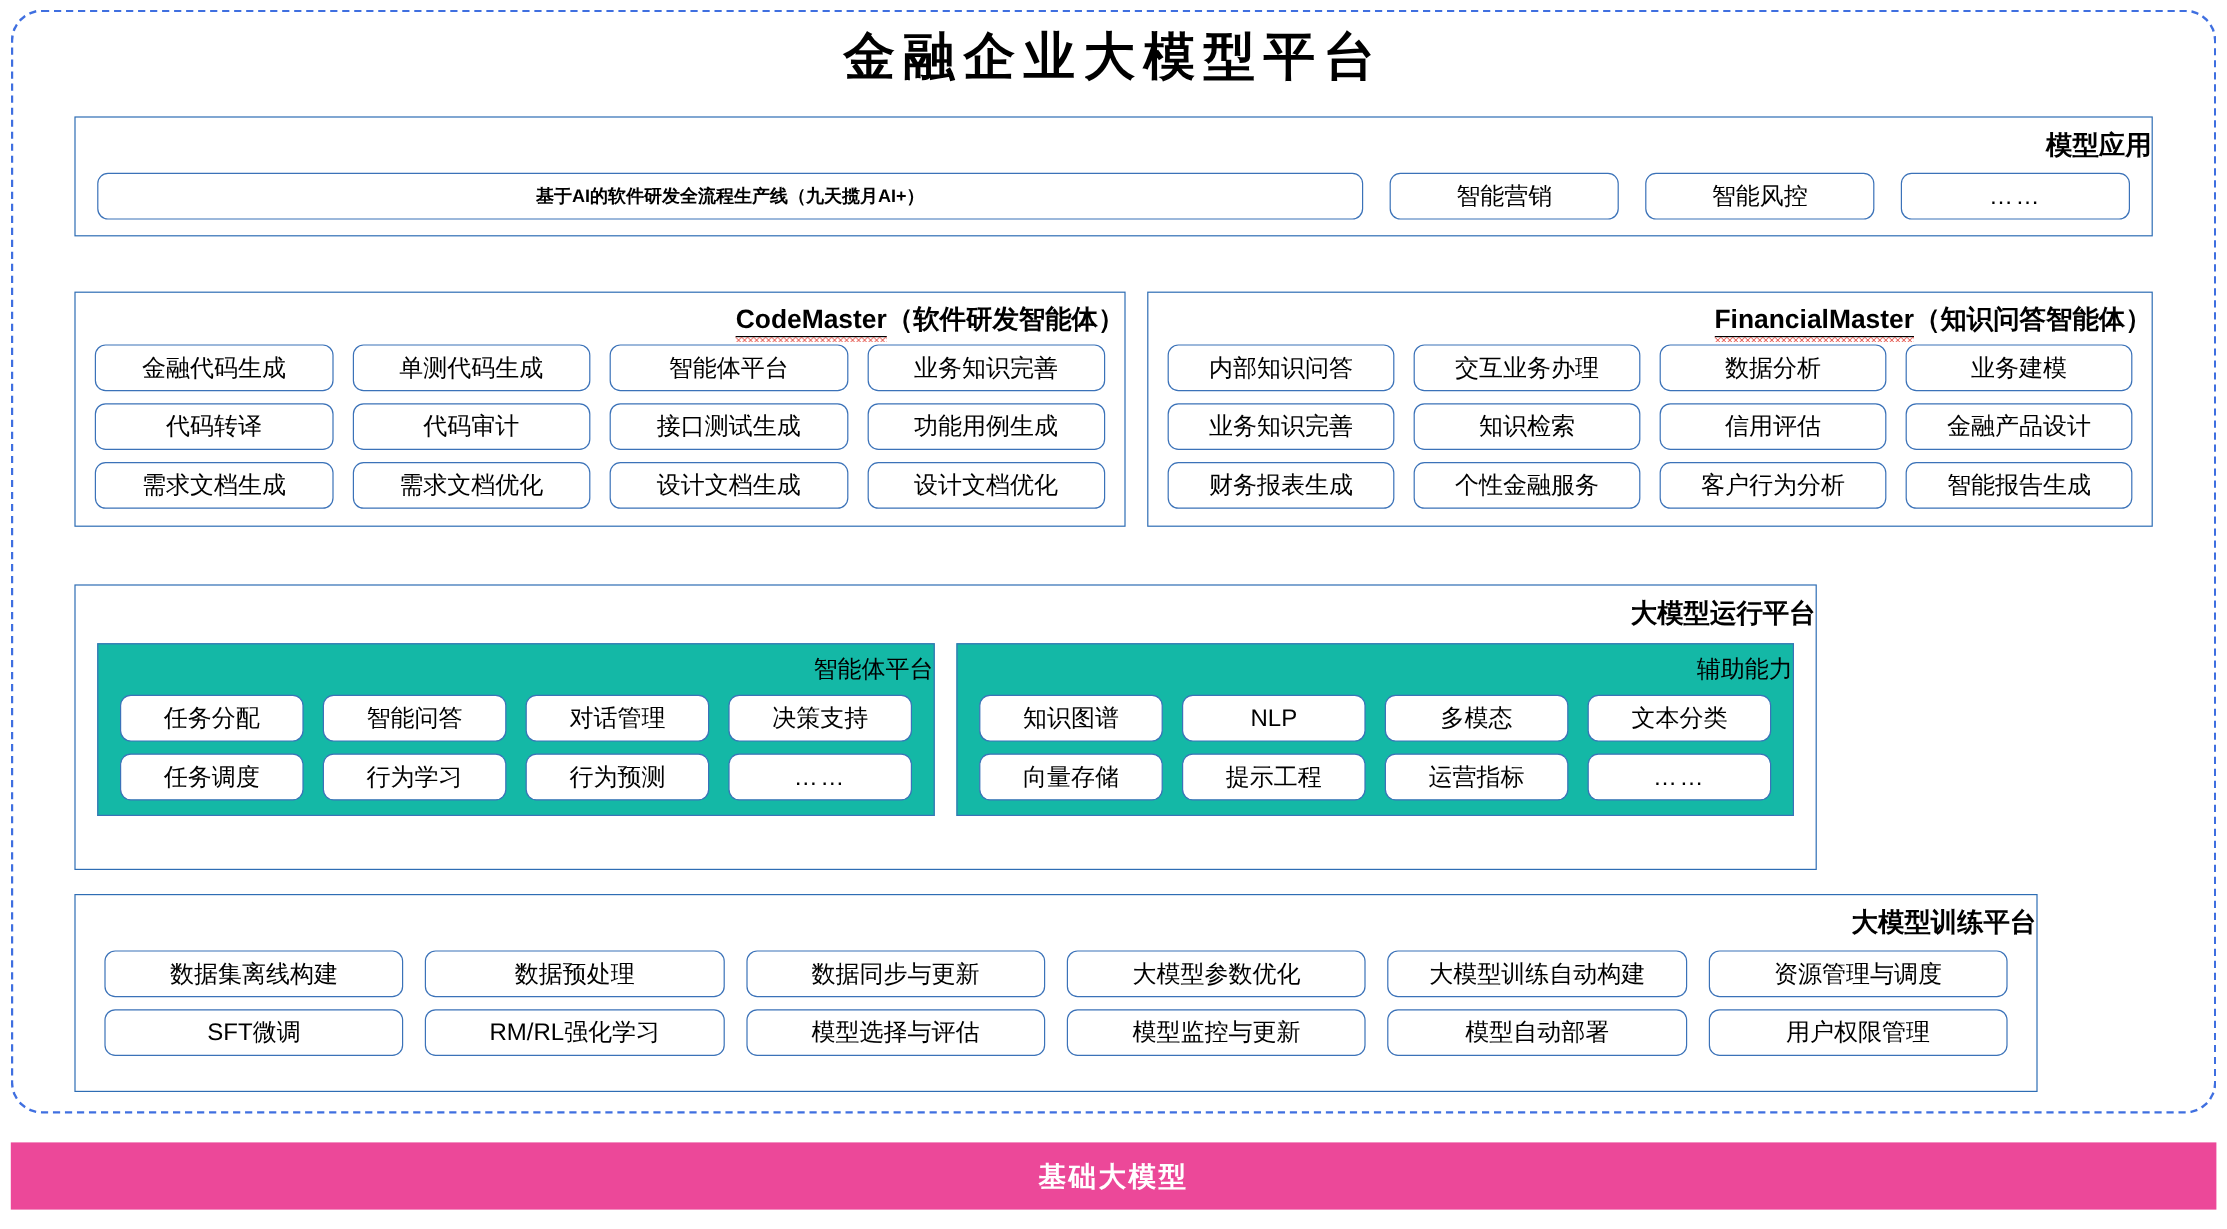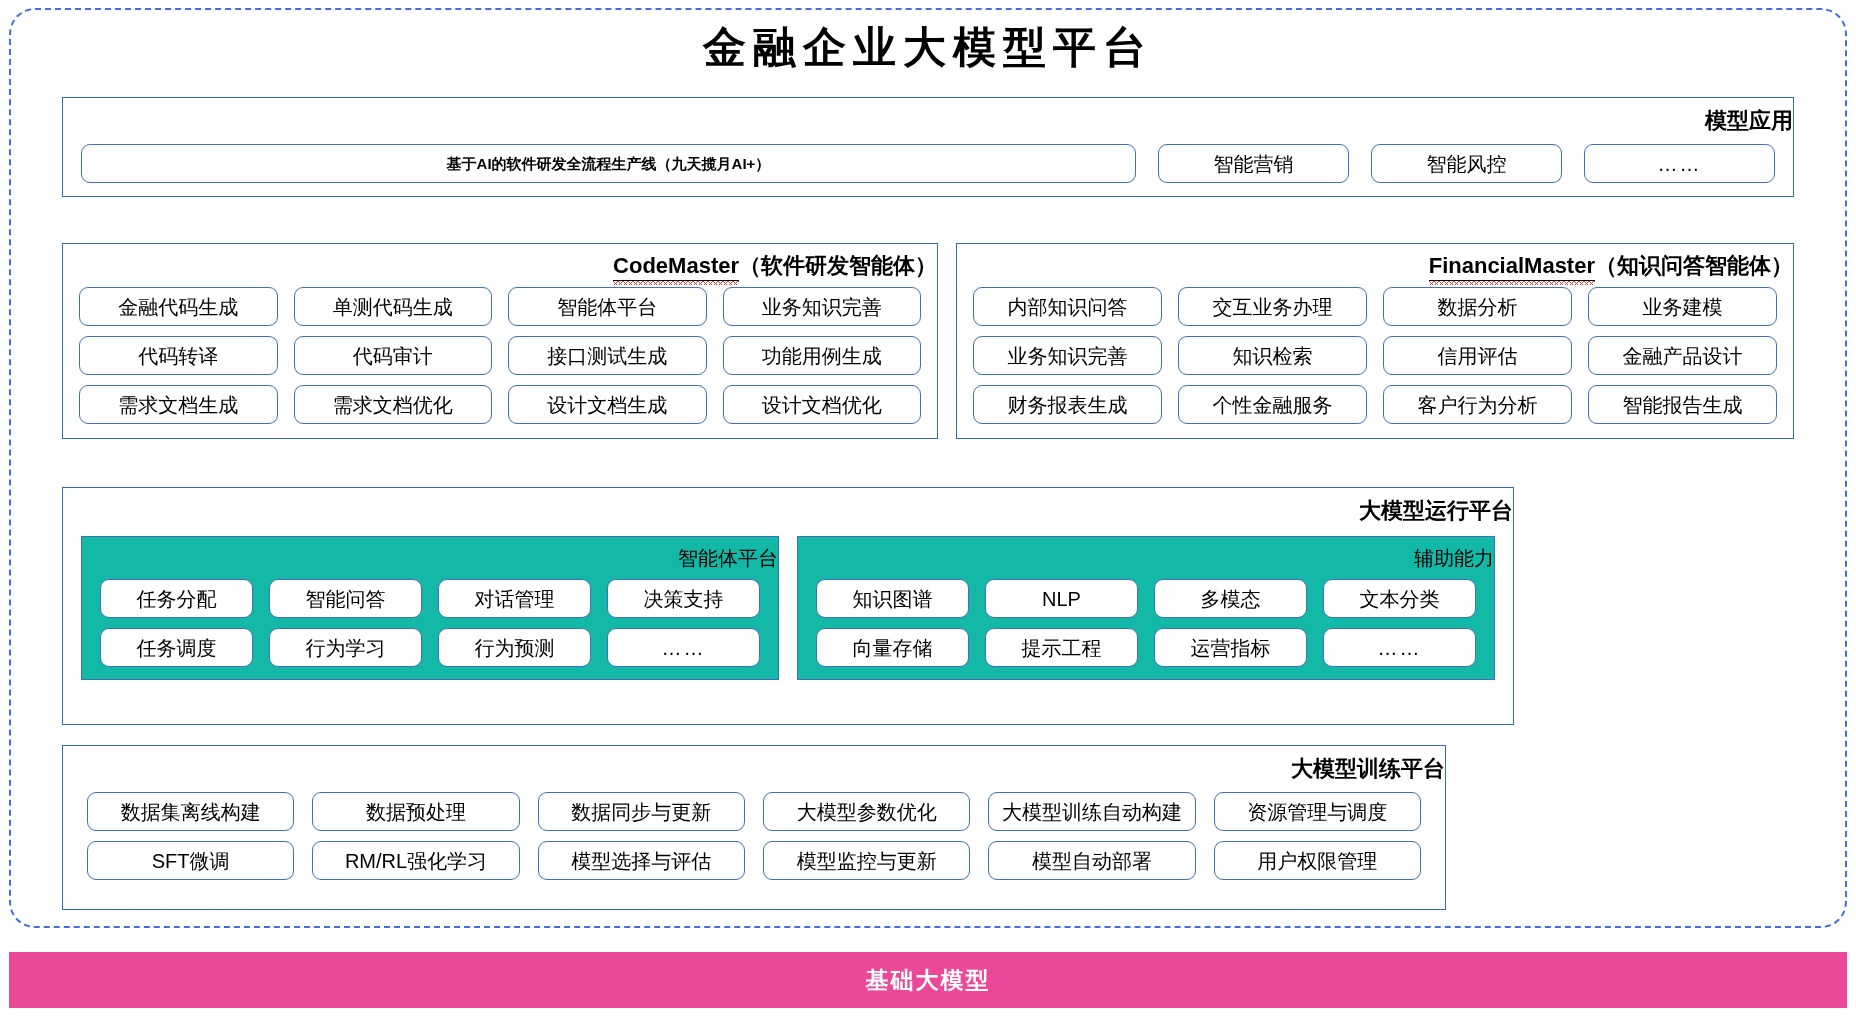--- a/index.html
+++ b/index.html
@@ -190,21 +190,21 @@
     display: grid;
     grid-template-columns: repeat(4, 1fr);
     gap: 10px 16px;
     margin: 0 18px;
   }
 
   
   #sec-training {
     left: 62px;
     top: 745px;
-    width: 1384px;
+    width: 1636px;
     height: 165px;
   }
   #sec-training > .panel-title { margin-top: 8px; }
   .train-grid {
     display: grid;
     grid-template-columns: repeat(6, 1fr);
     gap: 10px 18px;
     margin: 8px 24px 0 24px;
   }
 

